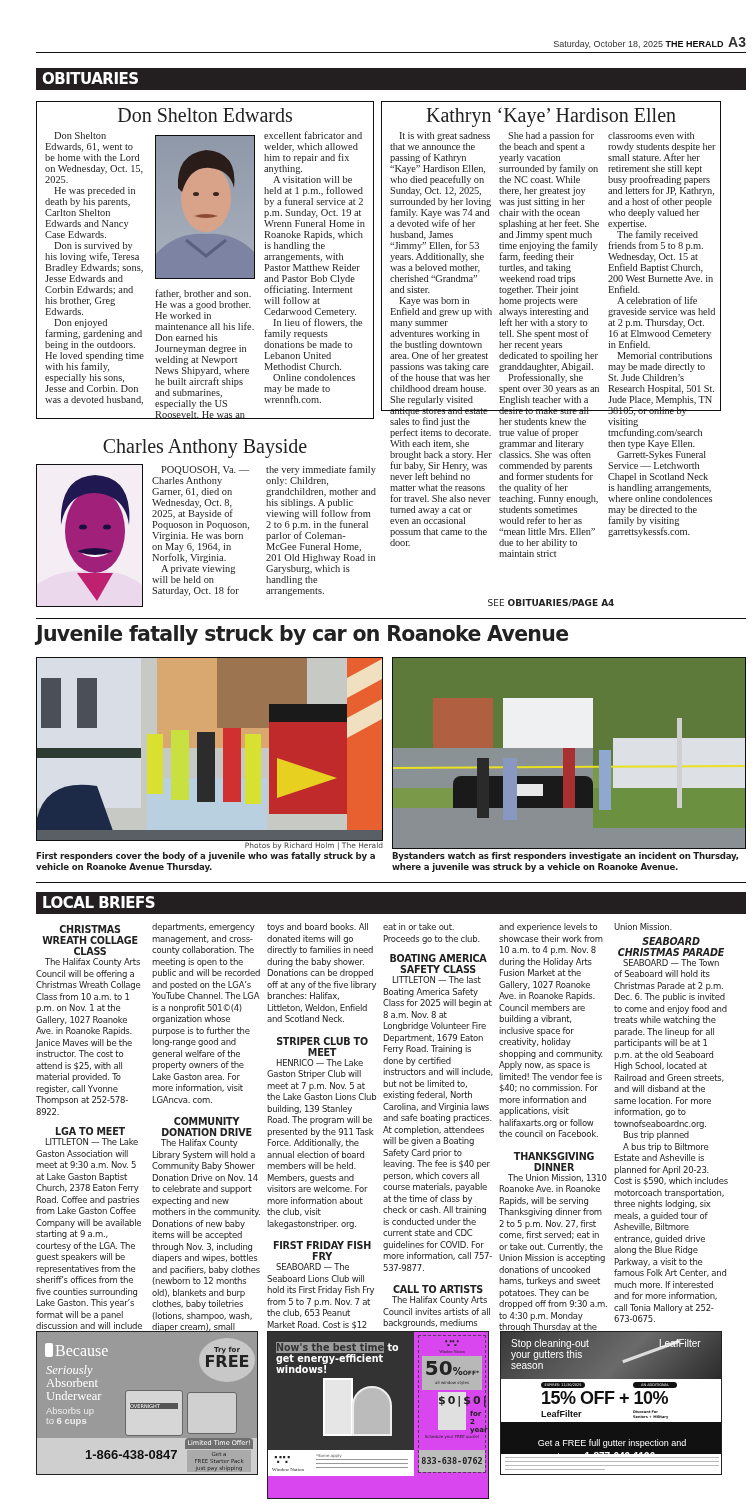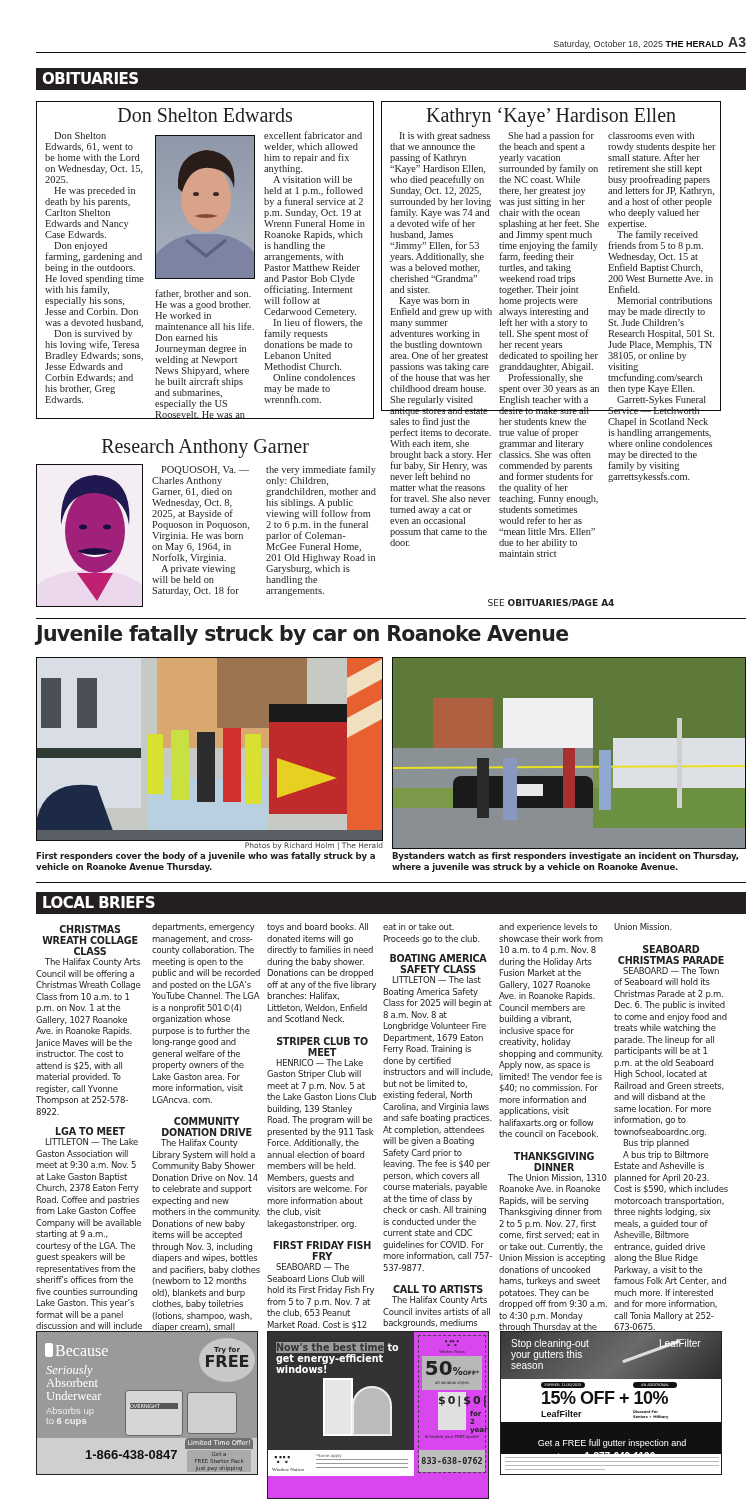--- a/index.html
+++ b/index.html
@@ -62,22 +62,22 @@
 </div>
 <div id="hdr-rule" class="abs"></div>
 
 <div id="obit-bar" class="abs section-bar">OBITUARIES</div>
 
 <div id="obit-don" class="abs obit-box">
   <div class="obit-title" style="top:2px;">Don Shelton Edwards</div>
   <div class="obit-col" style="left:8px; top:28px; width:100px;">
     <p>Don Shelton Edwards, 61, went to be home with the Lord on Wednesday, Oct. 15, 2025.</p>
     <p>He was preceded in death by his parents, Carlton Shelton Edwards and Nancy Case Edwards.</p>
+    <p>Don is survived by his loving wife, Teresa Bradley Edwards; sons, Jesse Edwards and Corbin Edwards; and his brother, Greg Edwards.</p>
     <p>Don enjoyed farming, gardening and being in the outdoors. He loved spending time with his family, especially his sons, Jesse and Corbin. Don was a devoted husband,</p>
-    <p>Don is survived by his loving wife, Teresa Bradley Edwards; sons, Jesse Edwards and Corbin Edwards; and his brother, Greg Edwards.</p>
   </div>
   <div class="photo" style="left:118px; top:33px; width:100px; height:144px;">
     <svg width="100" height="144" viewBox="0 0 100 144">
       <defs>
           <linearGradient id="bgd" x1="0" y1="0" x2="0" y2="1">
             <stop offset="0" stop-color="#8f98a8"></stop>
             <stop offset="1" stop-color="#aab2bf"></stop>
           </linearGradient>
         </defs>
       <rect width="100" height="144" fill="url(#bgd)"></rect>
@@ -107,26 +107,27 @@
     <p>It is with great sadness that we announce the passing of Kathryn “Kaye” Hardison Ellen, who died peacefully on Sunday, Oct. 12, 2025, surrounded by her loving family. Kaye was 74 and a devoted wife of her husband, James “Jimmy” Ellen, for 53 years. Additionally, she was a beloved mother, cherished “Grandma” and sister.</p>
     <p>Kaye was born in Enfield and grew up with many summer adventures working in the bustling downtown area. One of her greatest passions was taking care of the house that was her childhood dream house. She regularly visited antique stores and estate sales to find just the perfect items to decorate. With each item, she brought back a story. Her fur baby, Sir Henry, was never left behind no matter what the reasons for travel. She also never turned away a cat or even an occasional possum that came to the door.</p>
   </div>
   <div class="obit-col" style="left:117px; top:28px; width:102px; letter-spacing:-0.15px;">
     <p>She had a passion for the beach and spent a yearly vacation surrounded by family on the NC coast. While there, her greatest joy was just sitting in her chair with the ocean splashing at her feet. She and Jimmy spent much time enjoying the family farm, feeding their turtles, and taking weekend road trips together. Their joint home projects were always interesting and left her with a story to tell. She spent most of her recent years dedicated to spoiling her granddaughter, Abigail.</p>
     <p>Professionally, she spent over 30 years as an English teacher with a desire to make sure all her students knew the true value of proper grammar and literary classics. She was often commended by parents and former students for the quality of her teaching. Funny enough, students sometimes would refer to her as “mean little Mrs. Ellen” due to her ability to maintain strict</p>
   </div>
   <div class="obit-col" style="left:226px; top:28px; width:108px; letter-spacing:-0.15px;">
     <p class="noind">classrooms even with rowdy students despite her small stature. After her retirement she still kept busy proofreading papers and letters for JP, Kathryn, and a host of other people who deeply valued her expertise.</p>
     <p>The family received friends from 5 to 8 p.m. Wednesday, Oct. 15 at Enfield Baptist Church, 200 West Burnette Ave. in Enfield.</p>
+    <p>A celebration of life graveside service was held at 2 p.m. Thursday, Oct. 16 at Elmwood Cemetery in Enfield.</p>
     <p>Memorial contributions may be made directly to St. Jude Children’s Research Hospital, 501 St. Jude Place, Memphis, TN 38105, or online by visiting tmcfunding.com/search then type Kaye Ellen.</p>
     <p>Garrett-Sykes Funeral Service — Letchworth Chapel in Scotland Neck is handling arrangements, where online condolences may be directed to the family by visiting garrettsykessfs.com.</p>
   </div>
 </div>
 
-<div id="garner-title" class="abs obit-title" style="position:absolute;">Research Anthony Garner</div>
+<div id="garner-title" class="abs obit-title" style="position:absolute;">Charles Anthony Bayside</div>
 <div class="photo" style="left:36px; top:464px; width:107px; height:143px;">
   <svg width="107" height="143" viewBox="0 0 107 143">
     <rect width="107" height="143" fill="#f4eef4"></rect>
     <path d="M0 143 L0 120 Q20 104 53 106 Q88 104 107 122 L107 143 Z" fill="#ecd8ec"></path>
     <path d="M40 108 L60 136 L76 108" fill="#c02070"></path>
     <ellipse cx="58" cy="66" rx="30" ry="42" fill="#a0207a"></ellipse>
     <path d="M24 60 Q22 12 58 10 Q96 12 92 60 Q88 30 58 28 Q30 28 24 60 Z" fill="#201850"></path>
     <path d="M40 86 Q58 80 76 86 Q58 94 40 86 Z" fill="#1a1040"></path>
     <path d="M44 88 Q58 92 72 88 Q58 96 44 88 Z" fill="#fff"></path>
     <ellipse cx="46" cy="62" rx="4" ry="2.5" fill="#1a1040"></ellipse>
@@ -232,21 +233,21 @@
 </div>
 
 <div class="brief-col" style="left:499px; top:922px; width:110px;">
   <p class="noind">and experience levels to showcase their work from 10 a.m. to 4 p.m. Nov. 8 during the Holiday Arts Fusion Market at the Gallery, 1027 Roanoke Ave. in Roanoke Rapids. Council members are building a vibrant, inclusive space for creativity, holiday shopping and community. Apply now, as space is limited! The vendor fee is $40; no commission. For more information and applications, visit halifaxarts.org or follow the council on Facebook.</p>
   <h4 style="margin-top:10px;">THANKSGIVING DINNER</h4>
   <p>The Union Mission, 1310 Roanoke Ave. in Roanoke Rapids, will be serving Thanksgiving dinner from 2 to 5 p.m. Nov. 27, first come, first served; eat in or take out. Currently, the Union Mission is accepting donations of uncooked hams, turkeys and sweet potatoes. They can be dropped off from 9:30 a.m. to 4:30 p.m. Monday through Thursday at the</p>
 </div>
 
 <div class="brief-col" style="left:614px; top:922px; width:114px;">
   <p class="noind">Union Mission.</p>
-  <h4 style="margin-top:10px;">SEABOARD CHRISTMAS PARADE</h4>
+  <h4 style="margin-top:2px;font-style:italic;">SEABOARD CHRISTMAS PARADE</h4>
   <p>SEABOARD — The Town of Seaboard will hold its Christmas Parade at 2 p.m. Dec. 6. The public is invited to come and enjoy food and treats while watching the parade. The lineup for all participants will be at 1 p.m. at the old Seaboard High School, located at Railroad and Green streets, and will disband at the same location. For more information, go to townofseaboardnc.org.</p>
   <p>Bus trip planned</p>
   <p>A bus trip to Biltmore Estate and Asheville is planned for April 20-23. Cost is $590, which includes motorcoach transportation, three nights lodging, six meals, a guided tour of Asheville, Biltmore entrance, guided drive along the Blue Ridge Parkway, a visit to the famous Folk Art Center, and much more. If interested and for more information, call Tonia Mallory at 252-673-0675.</p>
 </div>
 
 <div id="ad-because" class="ad">
   <div class="abs" style="left:0; top:0; width:222px; height:106px; background:#9a9a9a;"></div>
   <div class="abs" style="left:0; top:106px; width:222px; height:38px; background:#cfcfcf;"></div>
   <div class="abs" style="left:8px; top:10px; color:#fff; font-family:'Liberation Serif',serif; font-size:16px;">
     <span style="display:inline-block;width:8px;height:14px;background:#fff;border-radius:2px;margin-right:2px;vertical-align:-1px;"></span><span>Because</span>

